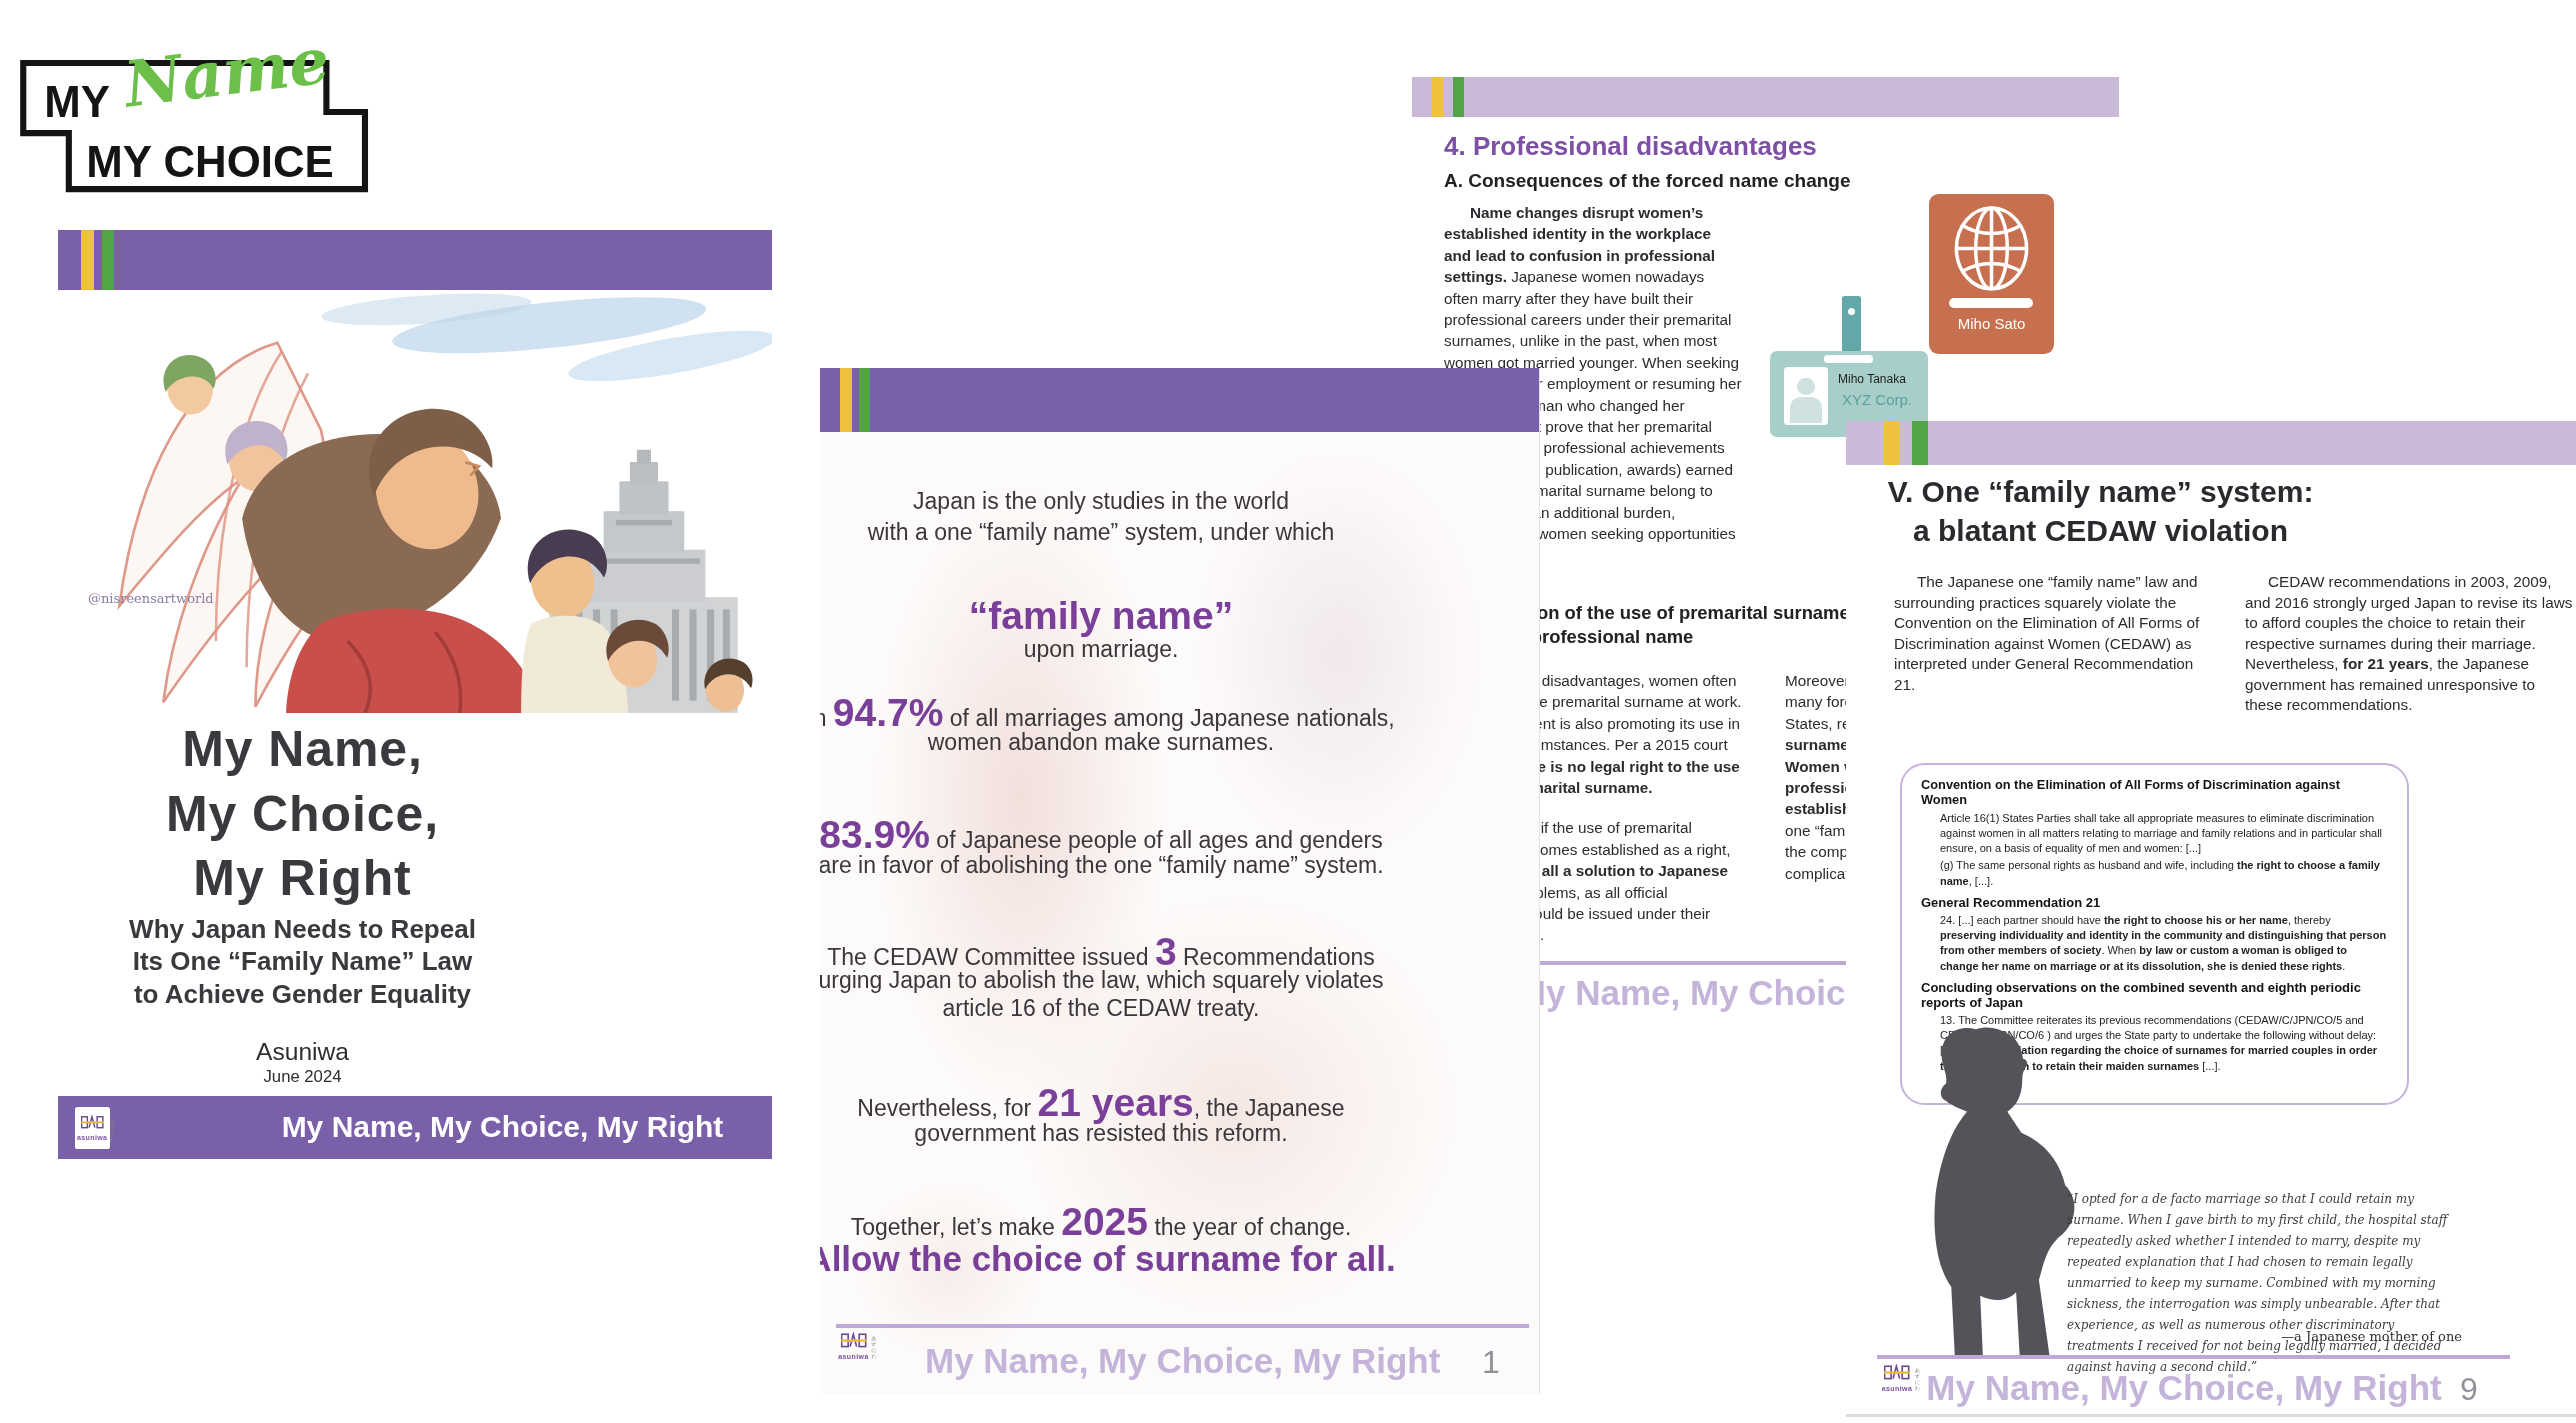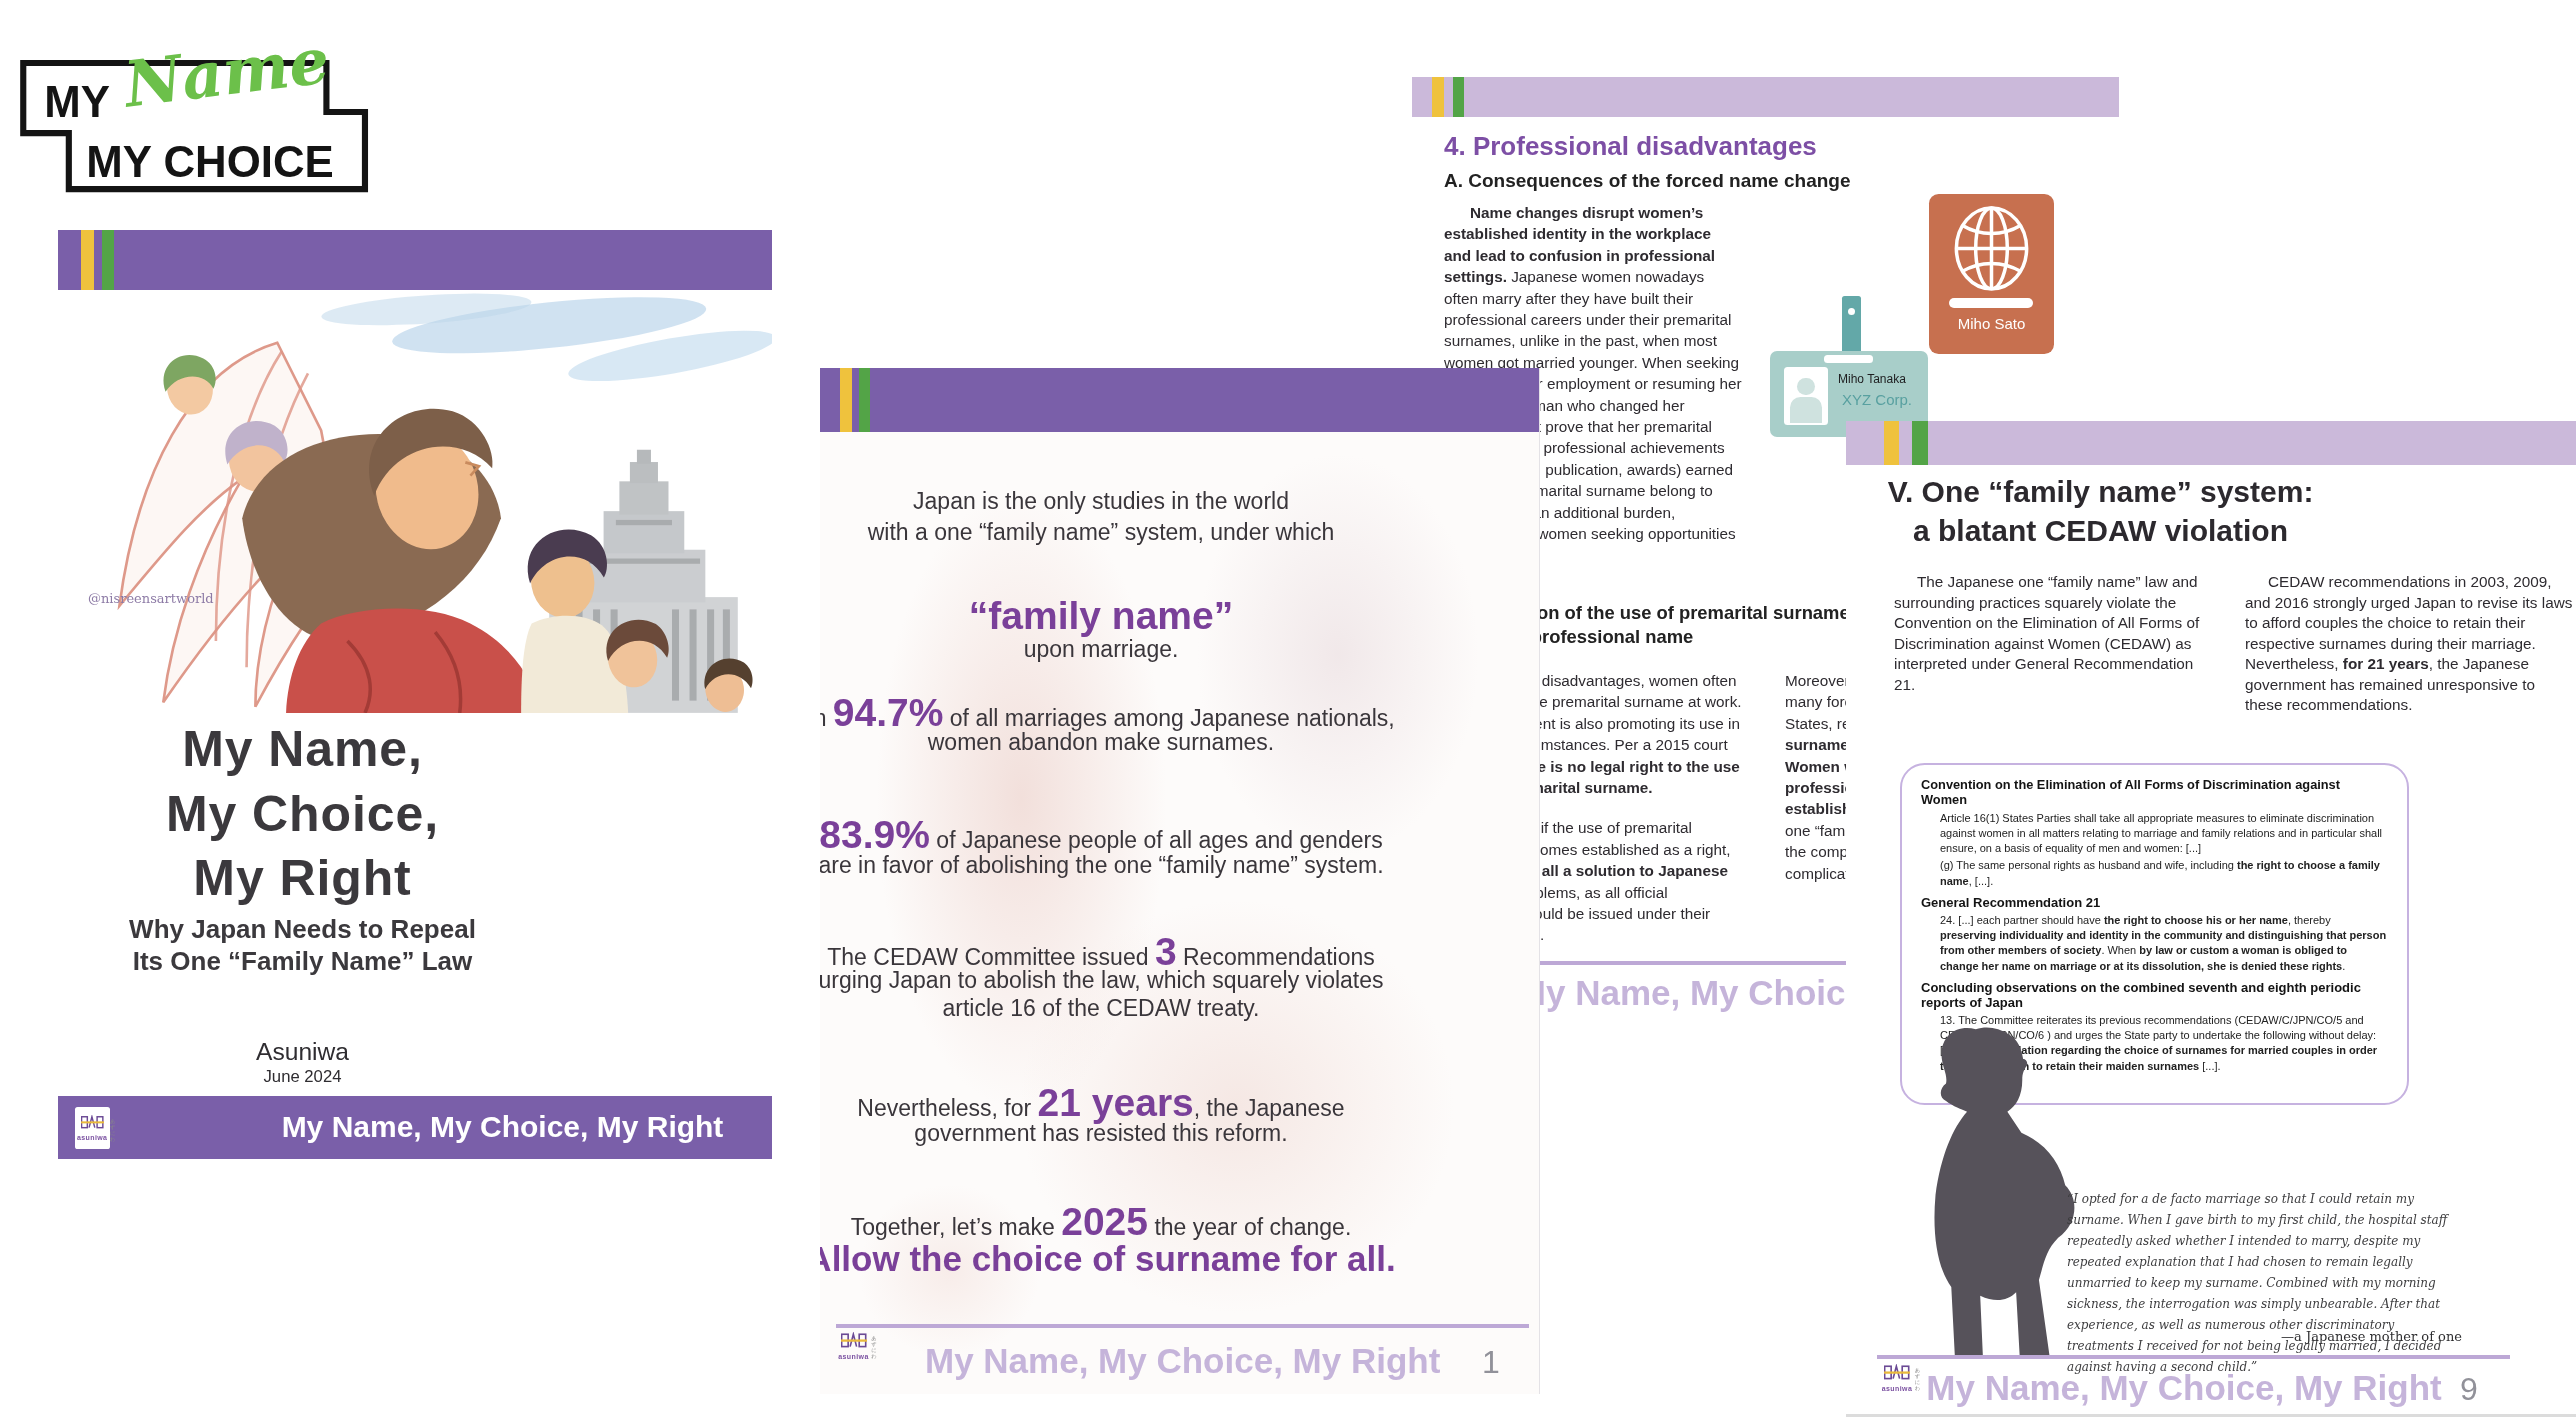--- a/index.html
+++ b/index.html
@@ -211,20 +211,21 @@
         </g>
       </svg>
     </div>
     <div id="cover-watermark">@nisreensartworld</div>
 
     <div class="cover-center cover-title nowrap" style="top:490px">My  Name,</div>
     <div class="cover-center cover-title nowrap" style="top:555px">My Choice,</div>
     <div class="cover-center cover-title nowrap" style="top:619px">My  Right</div>
     <div class="cover-center cover-sub nowrap" style="top:684px">Why Japan Needs to Repeal</div>
     <div class="cover-center cover-sub nowrap" style="top:716px">Its One “Family Name” Law</div>
+    <div class="cover-center cover-sub nowrap" style="top:749px">to Achieve Gender Equality</div>
     <div class="cover-center nowrap" id="cover-author" style="top:808px">Asuniwa</div>
     <div class="cover-center nowrap" id="cover-date" style="top:837px">June 2024</div>
 
     <div id="cover-footer">
       <div class="logo-box">
         <div class="asn" style="position:relative">
           <svg width="23" height="15" viewBox="0 0 40 26">
             <rect x="1" y="3" width="10" height="19" fill="none" stroke="#6b4a95" stroke-width="2.5"></rect>
             <path d="M14,22 L19,3 L24,22" fill="none" stroke="#6b4a95" stroke-width="2.5"></path>
             <rect x="28" y="3" width="10" height="19" fill="none" stroke="#6b4a95" stroke-width="2.5"></rect>

